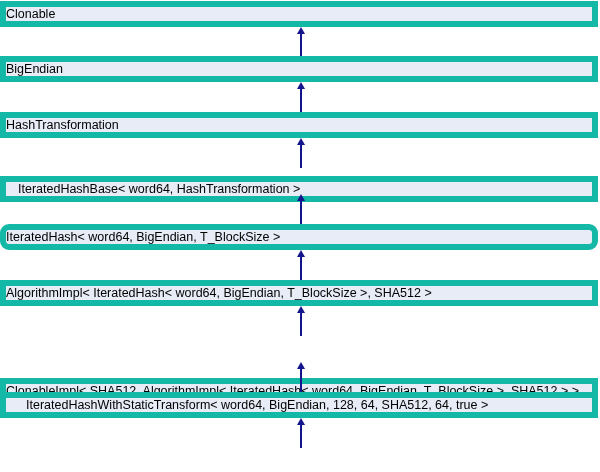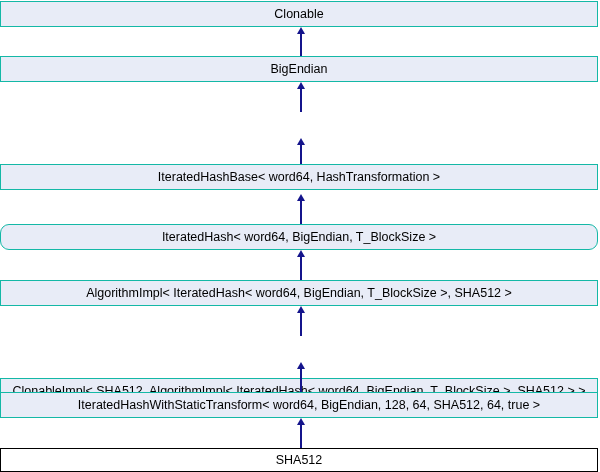--- a/index.html
+++ b/index.html
@@ -15,38 +15,37 @@
     background: #ffffff;
     overflow: hidden;
   }
   .node {
     position: absolute;
     left: 0;
     width: 598px;
     height: 26px;
     box-sizing: border-box;
     background: #e8ecf7;
-    border: 1px solid #14b8a6;
+    border: 6px solid #14b8a6;
     display: flex;
     align-items: center;
-    justify-content: center;
     font-size: 12.5px;
     color: #000000;
     white-space: nowrap;
     cursor: pointer;
   }
   .node.current {
     background: #ffffff;
     border-color: #000000;
     cursor: default;
   }
   .row-0 { top: 1px; }
   .row-1 { top: 56px; }
   .row-2 { top: 112px; }
-  .row-3 { top: 164px; }
+  .row-3 { top: 176px; padding-left: 12px; }
   .row-4 { top: 224px; border-radius: 9px; }
   .row-5 { top: 280px; }
   .row-6 { top: 332px; margin-top: 46px; }
   .row-7 { top: 392px; padding-left: 20px; }
   .row-8 { top: 448px; height: 24px; }
   .arrow {
     position: absolute;
     left: 296px;
     width: 9px;
     display: flex;
@@ -90,20 +89,23 @@
 
   <div class="node row-1">
     <span>BigEndian</span>
   </div>
 
   <div class="arrow a-1">
     <div class="arrow-head"></div>
     <div class="arrow-shaft"></div>
   </div>
 
+  <div class="node row-2">
+    <span>HashTransformation</span>
+  </div>
 
   <div class="arrow a-2">
     <div class="arrow-head"></div>
     <div class="arrow-shaft"></div>
   </div>
 
   <div class="node row-3">
     <span>IteratedHashBase&lt; word64, HashTransformation &gt;</span>
   </div>
 
@@ -141,17 +143,14 @@
 
   <div class="node row-7">
     <span>IteratedHashWithStaticTransform&lt; word64, BigEndian, 128, 64, SHA512, 64, true &gt;</span>
   </div>
 
   <div class="arrow a-7">
     <div class="arrow-head"></div>
     <div class="arrow-shaft"></div>
   </div>
 
-  <div class="node row-8 current">
-    <span>SHA512</span>
-  </div>
 
 </div>
 
 </body></html>

